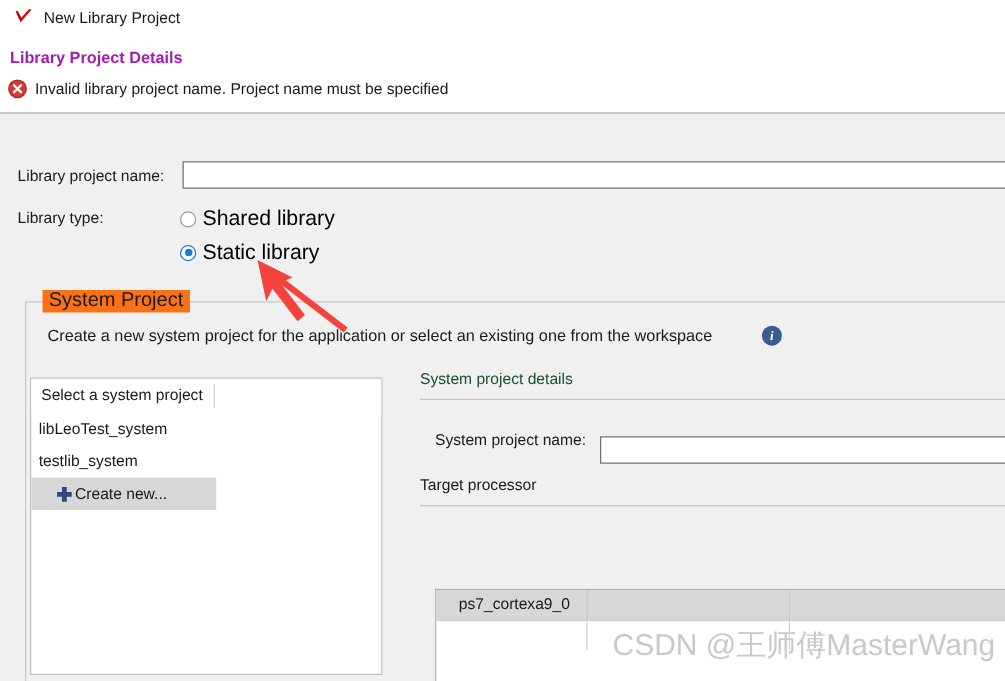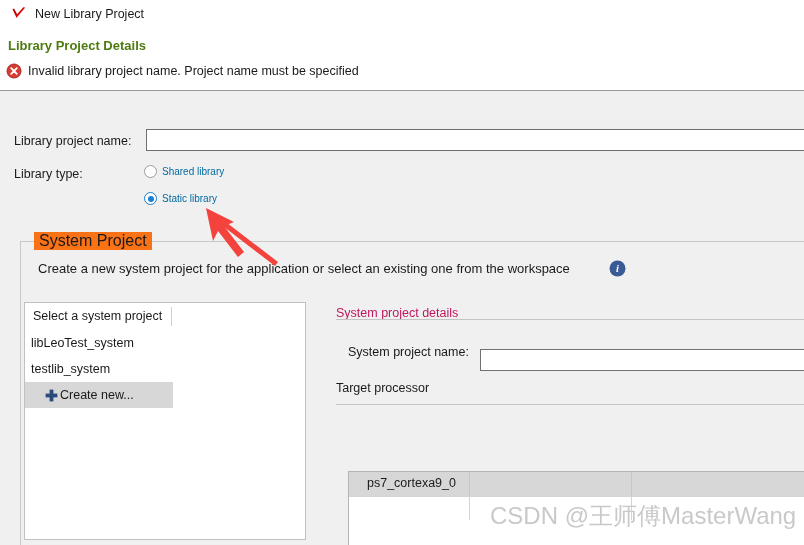--- a/index.html
+++ b/index.html
@@ -37,21 +37,21 @@
   #wizard-icon {
     width: 18px; height: 18px;
     position: relative;
   }
   #wizard-icon svg { display:block; }
   #page-title {
     position: absolute;
     left: 8px; top: 38px;
     font-size: 13px;
     font-weight: bold;
-    color: #4d7c0f;
+    color: #a21caf;
     text-align: center;
   }
   #error-row {
     position: absolute;
     left: 6px; top: 63px;
     display: flex;
     align-items: center;
     gap: 6px;
   }
   #error-icon { width: 16px; height: 16px; }
@@ -112,21 +112,21 @@
     border-color: #1a7fd4;
   }
   .radio-mark.checked::after {
     content: "";
     position: absolute;
     left: 2.5px; top: 2.5px;
     width: 6px; height: 6px;
     border-radius: 50%;
     background: #1a7fd4;
   }
-  .radio-label { font-size: 10px; color: #0369a1; white-space: nowrap; }
+  .radio-label { font-size: 17px; color: #000000; white-space: nowrap; }
 
   #radio-shared { left: 144px; top: 74px; }
   #radio-static { left: 144px; top: 101px; }
 
   
   #group-system-project {
     position: absolute;
     left: 20px; top: 150px;
     width: 784px; height: 310px;
     border: 1px solid #c8c8c8;
@@ -204,22 +204,21 @@
     margin-right: 1px;
     flex: none;
   }
   #plus-icon svg { display:block; }
 
   
   #section-sys-details-title {
     position: absolute;
     left: 336px; top: 205px;
     font-size: 12.5px;
-    color: #be185d;
-    margin-top: 10px;
+    color: #14532d;
   }
   #rule-sys-details {
     position: absolute;
     left: 336px; top: 228px;
     width: 468px; height: 1px;
     background: #c4c4c4;
   }
   #lbl-system-project-name { left: 348px; top: 254px; }
   #input-system-project-name {
     left: 480px; top: 349px;

